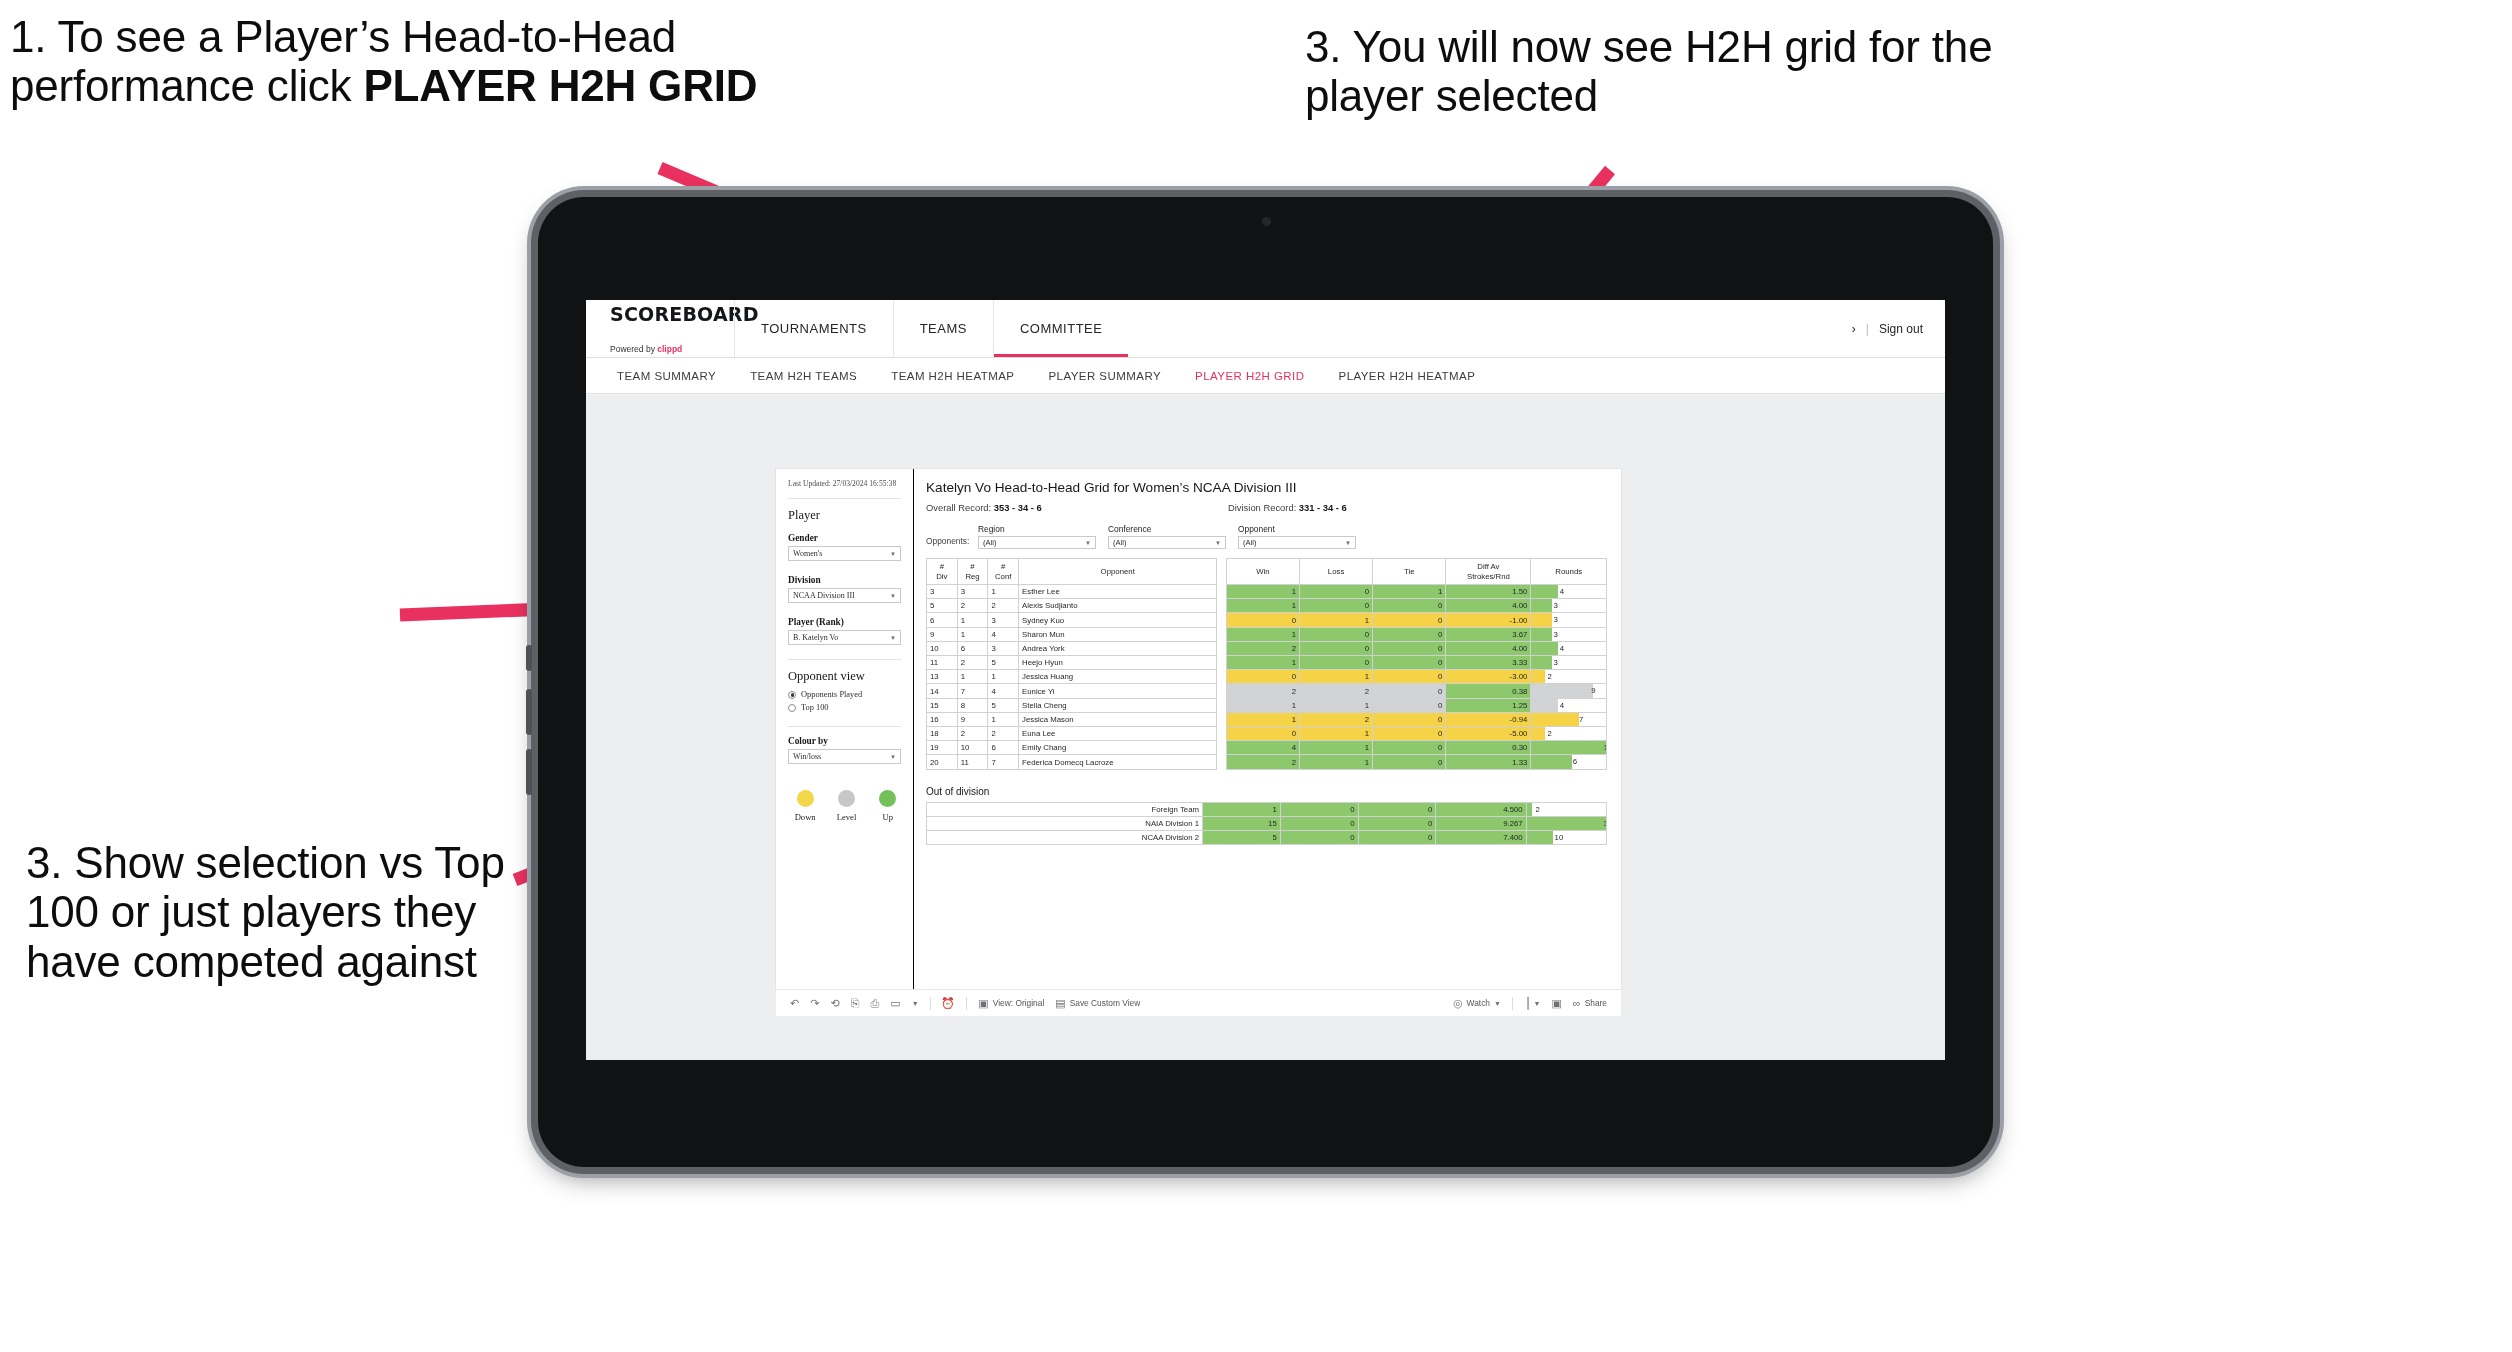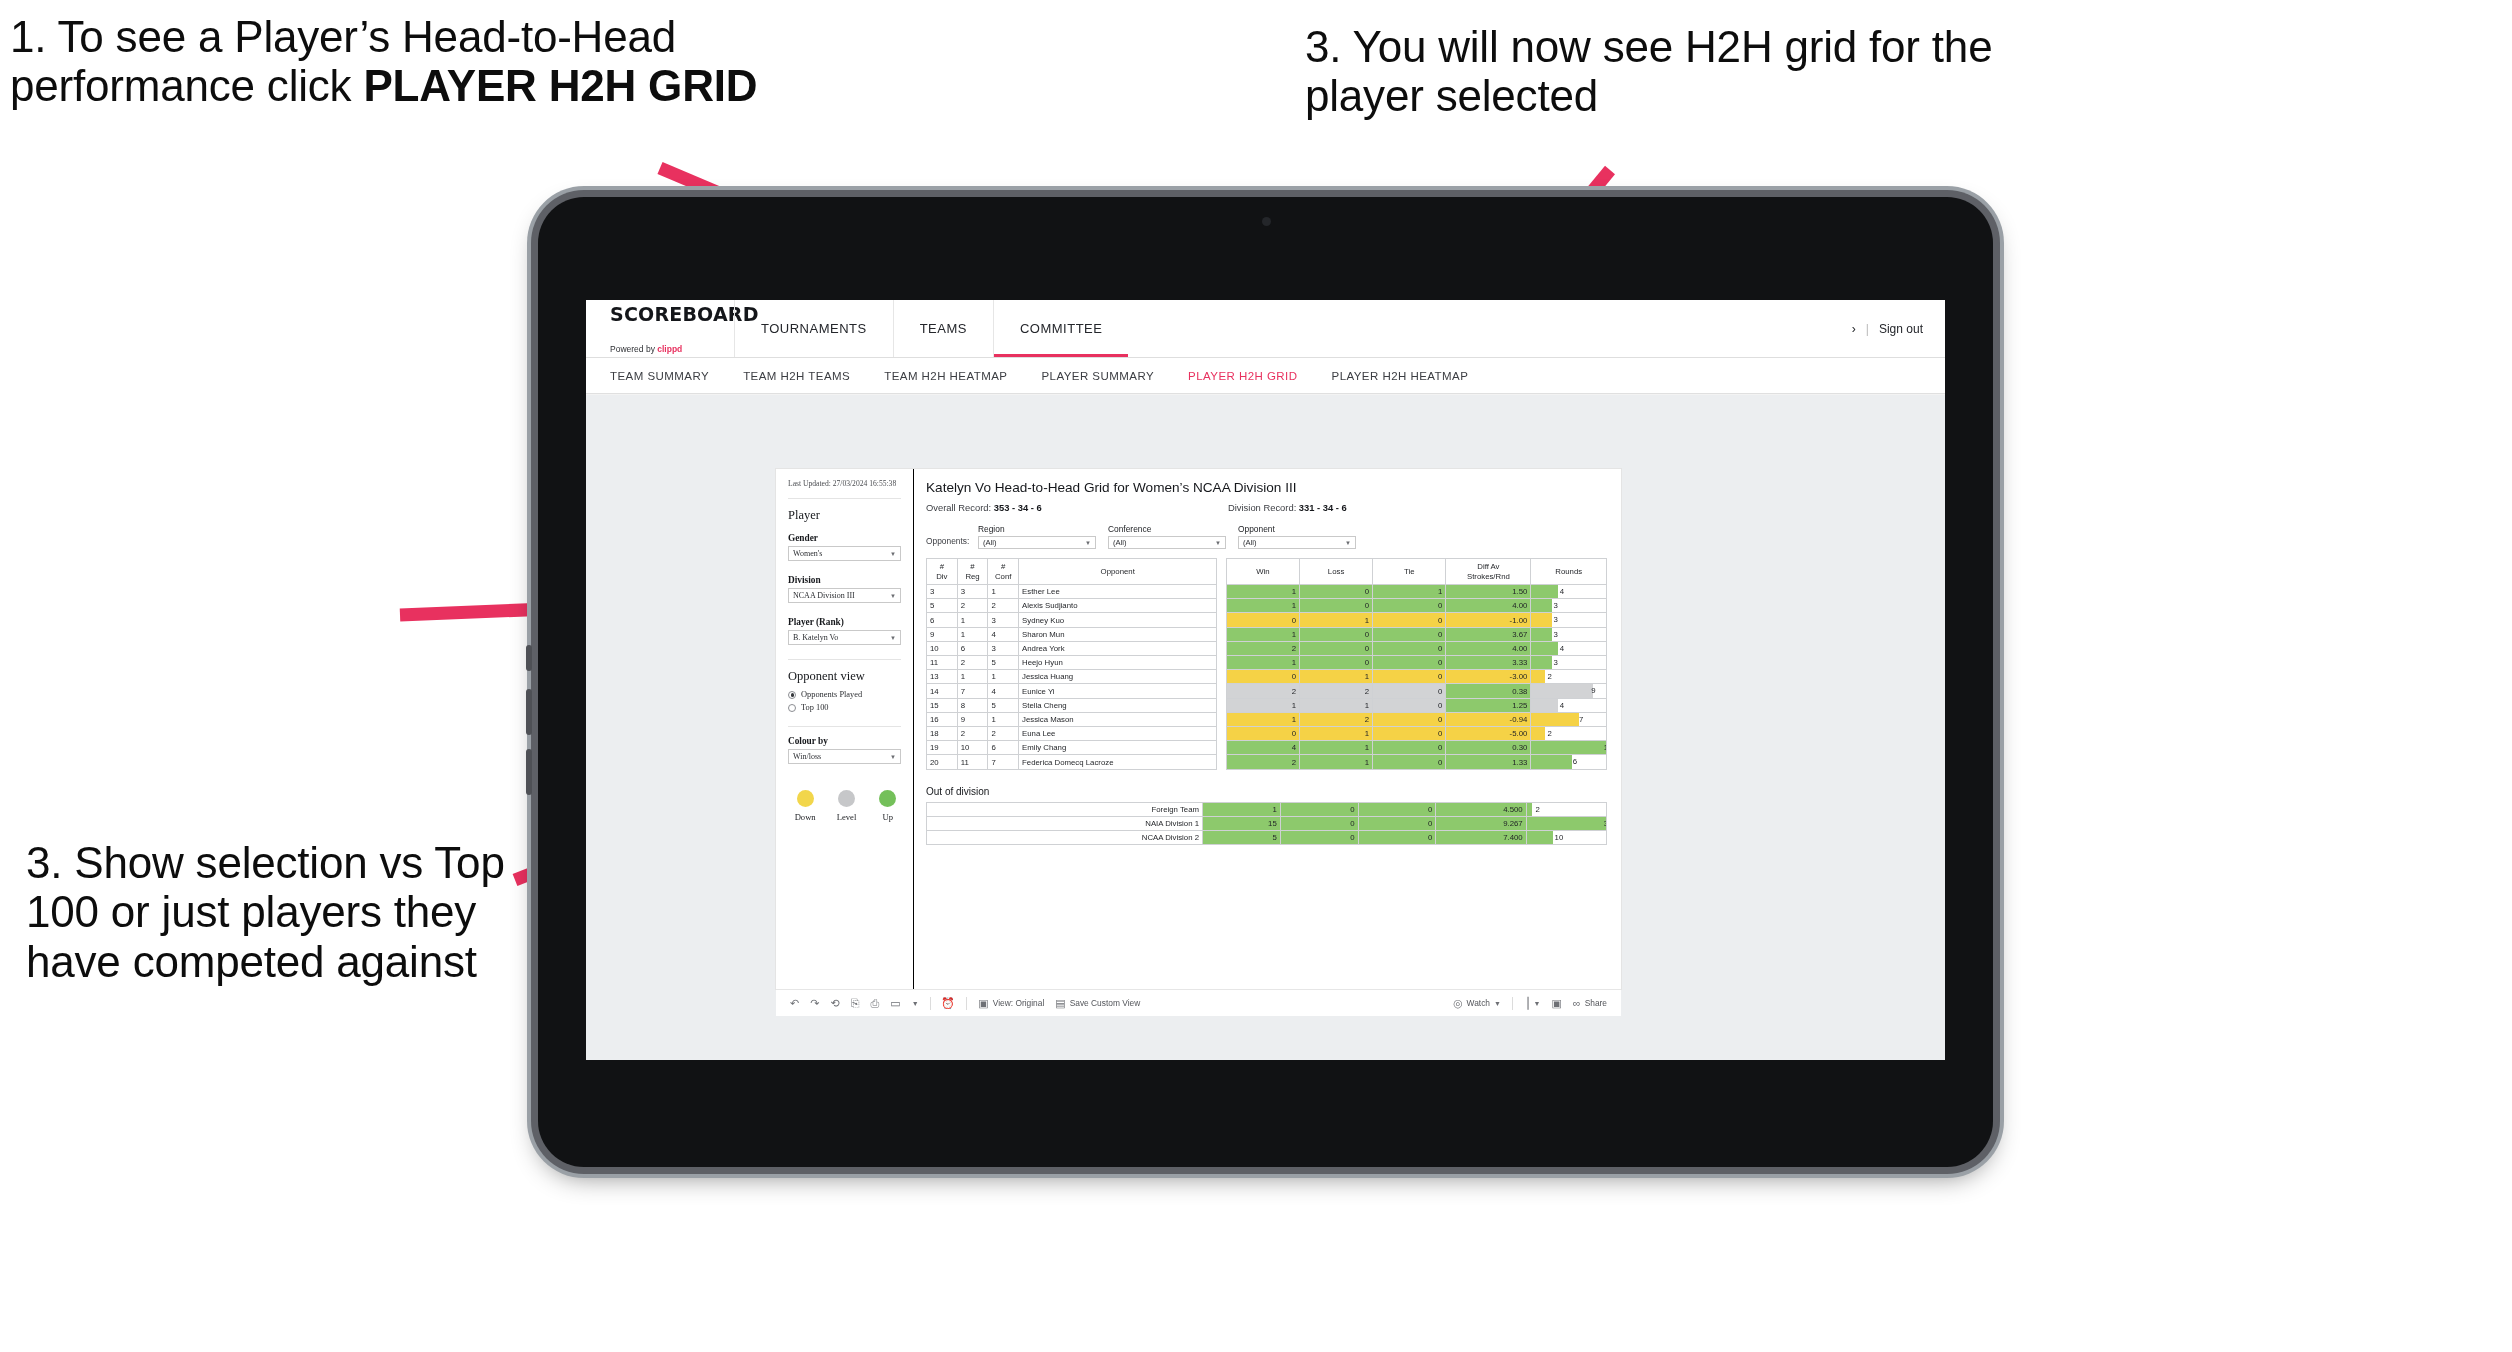--- a/index.html
+++ b/index.html
@@ -90,21 +90,21 @@
   .topbar-right {
     margin-left: auto; display: flex; align-items: center;
     gap: 10px; padding-right: 22px; font-size: 12px; color: #24262b;
   }
   .topbar-right .sep { color: #b9b9b9; }
 
   .subnav {
     height: 36px; background: #fff;
     display: flex; align-items: center;
     border-bottom: 1px solid #e0e0e0;
-    padding-left: 24px; gap: 34px;
+    padding-left: 31px; gap: 34px;
   }
   .subnav .tab {
     font-size: 11.5px; color: #3b3d42; letter-spacing: .45px; cursor: pointer;
   }
   .subnav .tab.active { color: #e8315f; }
 
   
   #viz-wrap {
     position: absolute; left: 0; right: 0; top: 95px; bottom: 0;
     background: #eceef0;

